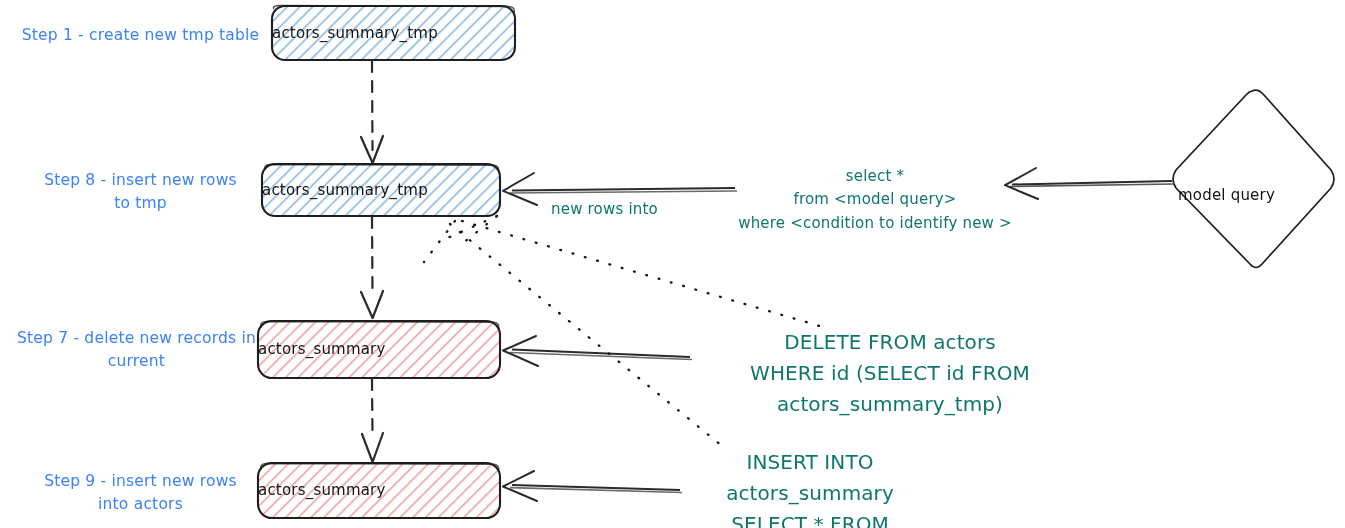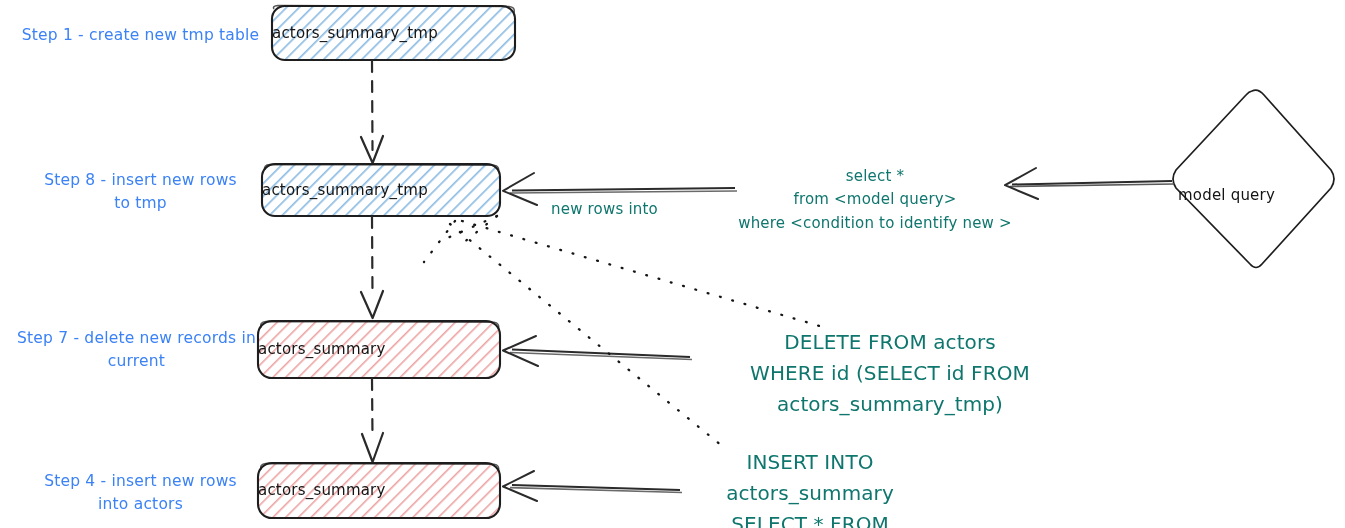--- a/index.html
+++ b/index.html
@@ -153,21 +153,21 @@
 </svg>
 
 <div class="step-label" style="left:18px; top:24px; width:245px;">Step 1 - create new tmp table</div>
 
 <div class="step-label" style="left:18px; top:169px; width:245px;">Step 8 - insert new rows
 to tmp</div>
 
 <div class="step-label" style="left:10px; top:327px; width:253px;">Step 7 - delete new records in
 current</div>
 
-<div class="step-label" style="left:18px; top:470px; width:245px;">Step 4 - insert new rows
+<div class="step-label" style="left:18px; top:470px; width:245px;">Step 9 - insert new rows
 into actors</div>
 
 <div class="node-label" style="left:272px; top:24px; width:243px;">actors_summary_tmp</div>
 
 <div class="node-label" style="left:262px; top:181px; width:238px;">actors_summary_tmp</div>
 
 <div class="node-label" style="left:258px; top:340px; width:242px;">actors_summary</div>
 
 <div class="node-label" style="left:258px; top:481px; width:242px;">actors_summary</div>
 

